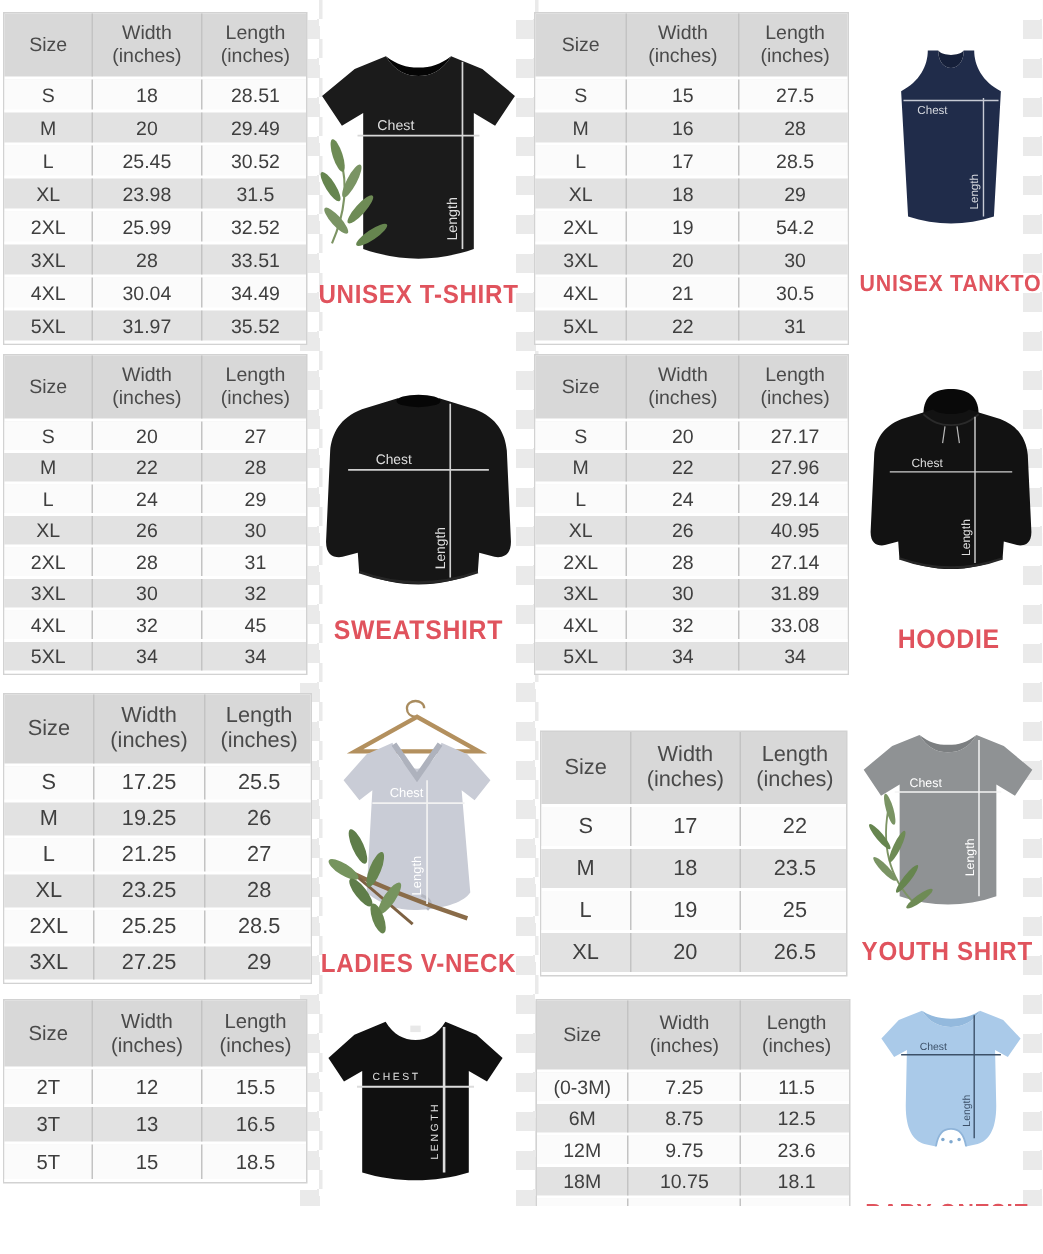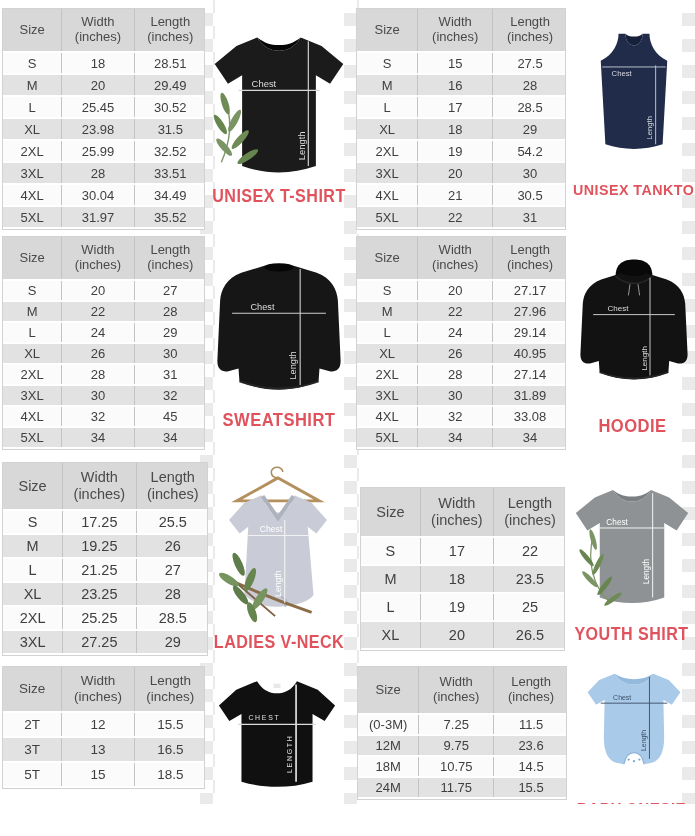--- a/index.html
+++ b/index.html
@@ -486,28 +486,33 @@
         <div class="tcell">Width (inches)</div>
         <div class="tcell">Length (inches)</div>
       </div>
     <div class="tbody">
         <div class="trow">
           <div class="tcell">(0-3M)</div>
           <div class="tcell">7.25</div>
           <div class="tcell">11.5</div>
         </div>
         <div class="trow">
+          <div class="tcell">6M</div>
+          <div class="tcell">8.75</div>
+          <div class="tcell">12.5</div>
+        </div>
+        <div class="trow">
           <div class="tcell">12M</div>
           <div class="tcell">9.75</div>
           <div class="tcell">23.6</div>
         </div>
         <div class="trow">
           <div class="tcell">18M</div>
           <div class="tcell">10.75</div>
-          <div class="tcell">14.5</div>
+          <div class="tcell">18.1</div>
         </div>
         <div class="trow">
           <div class="tcell">24M</div>
           <div class="tcell">11.75</div>
           <div class="tcell">15.5</div>
         </div>
       </div>
   </div>
 
   <div class="figure" style="left:576px;top:666px;width:116px;height:130px">

